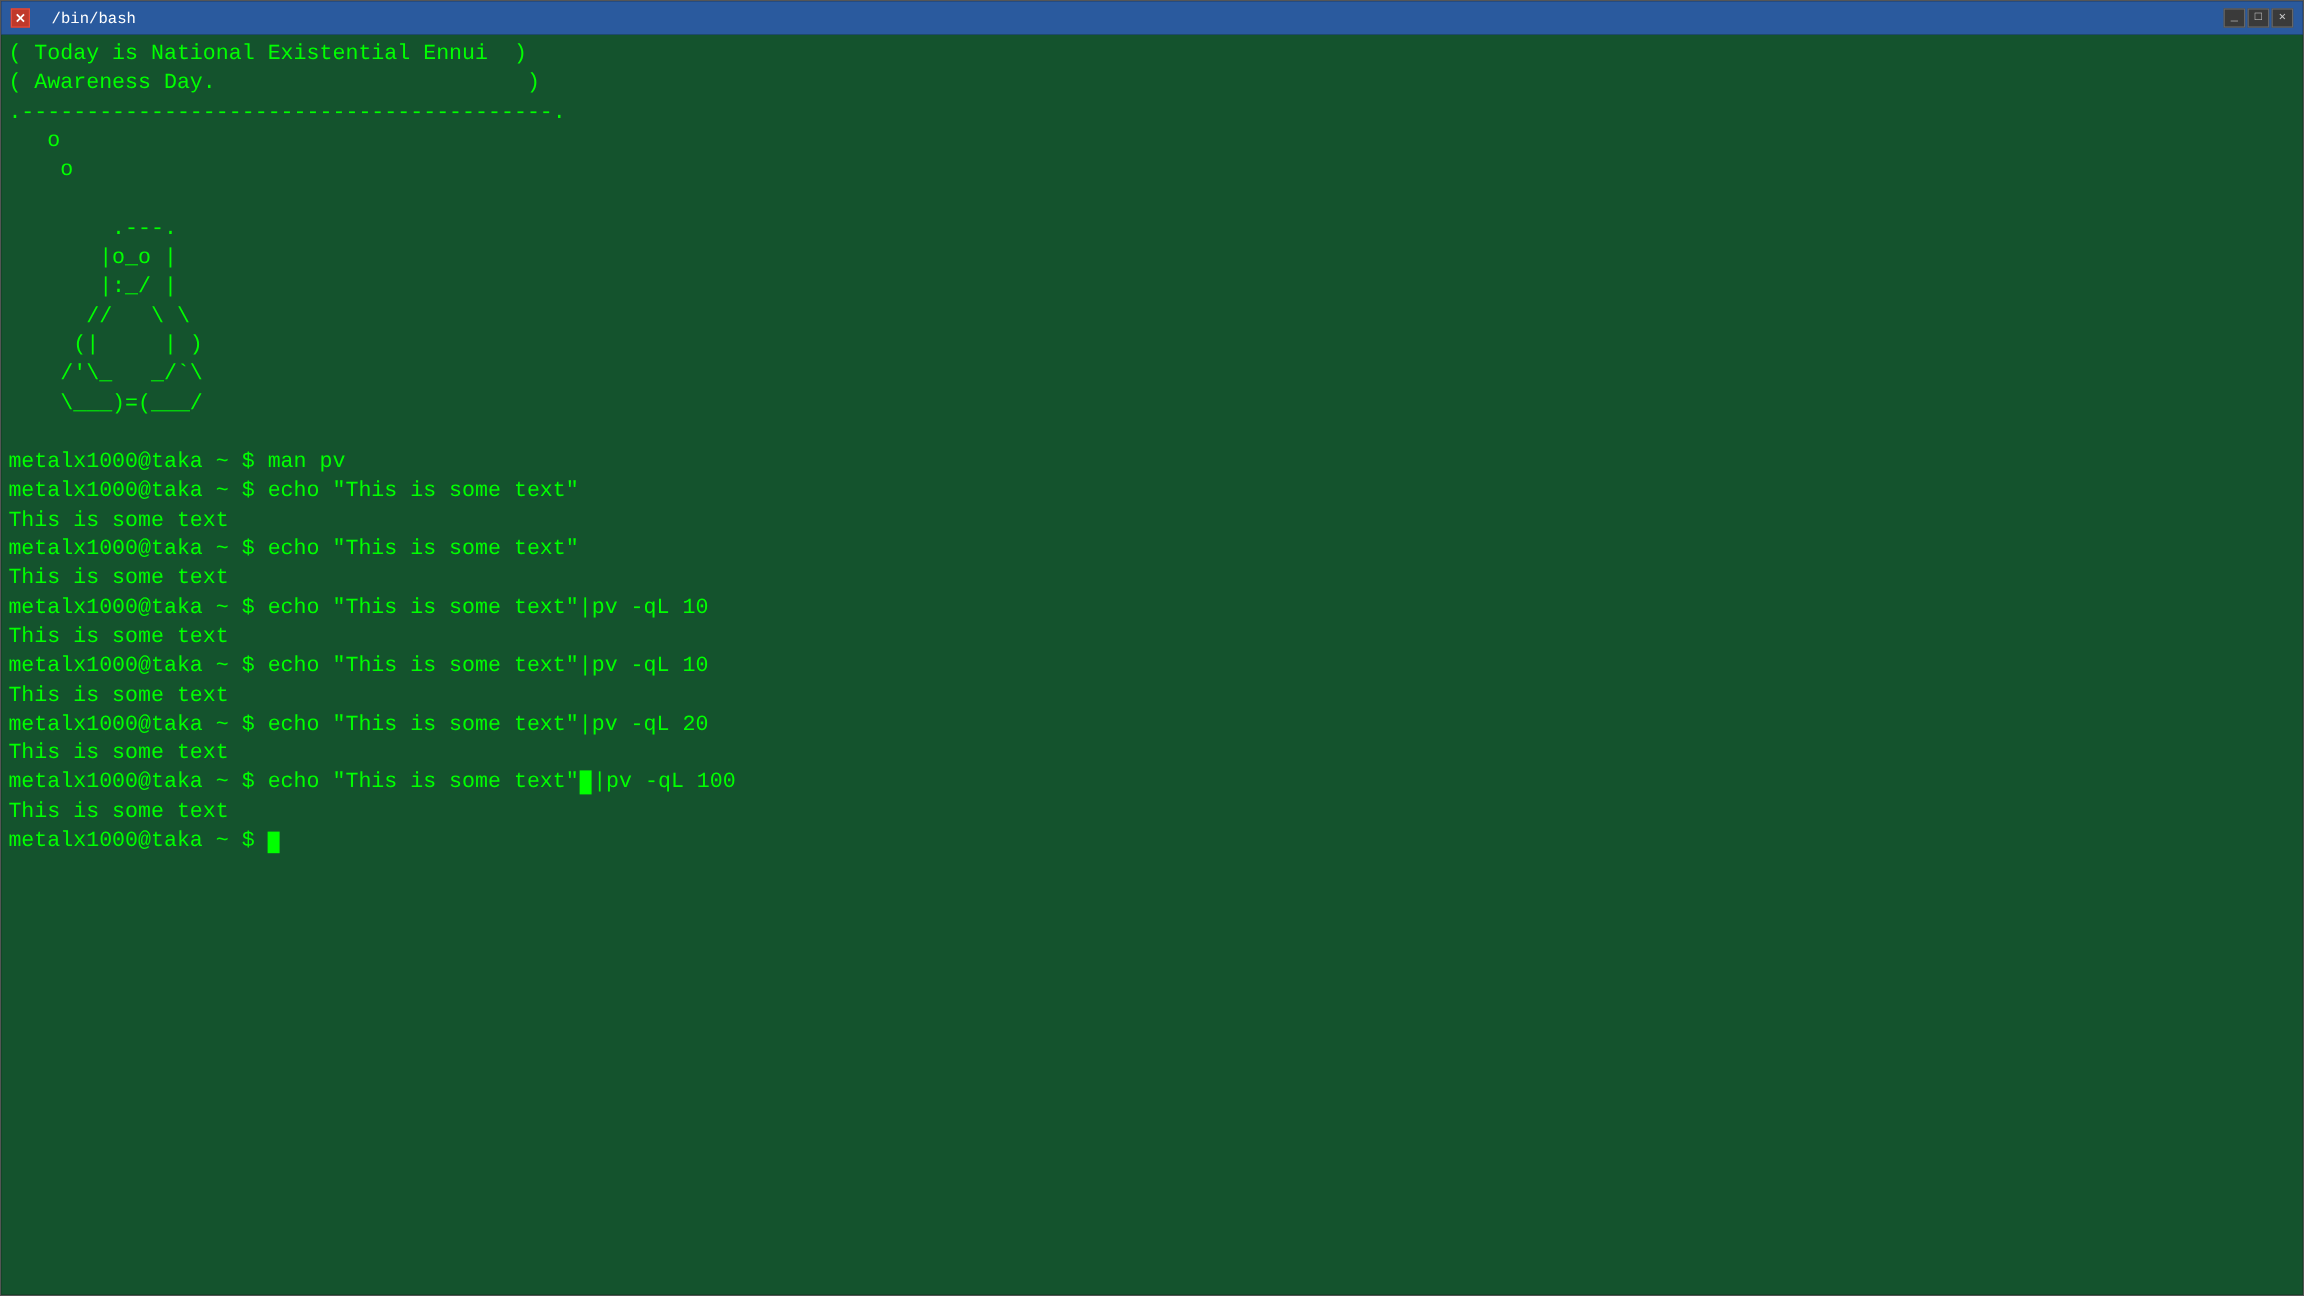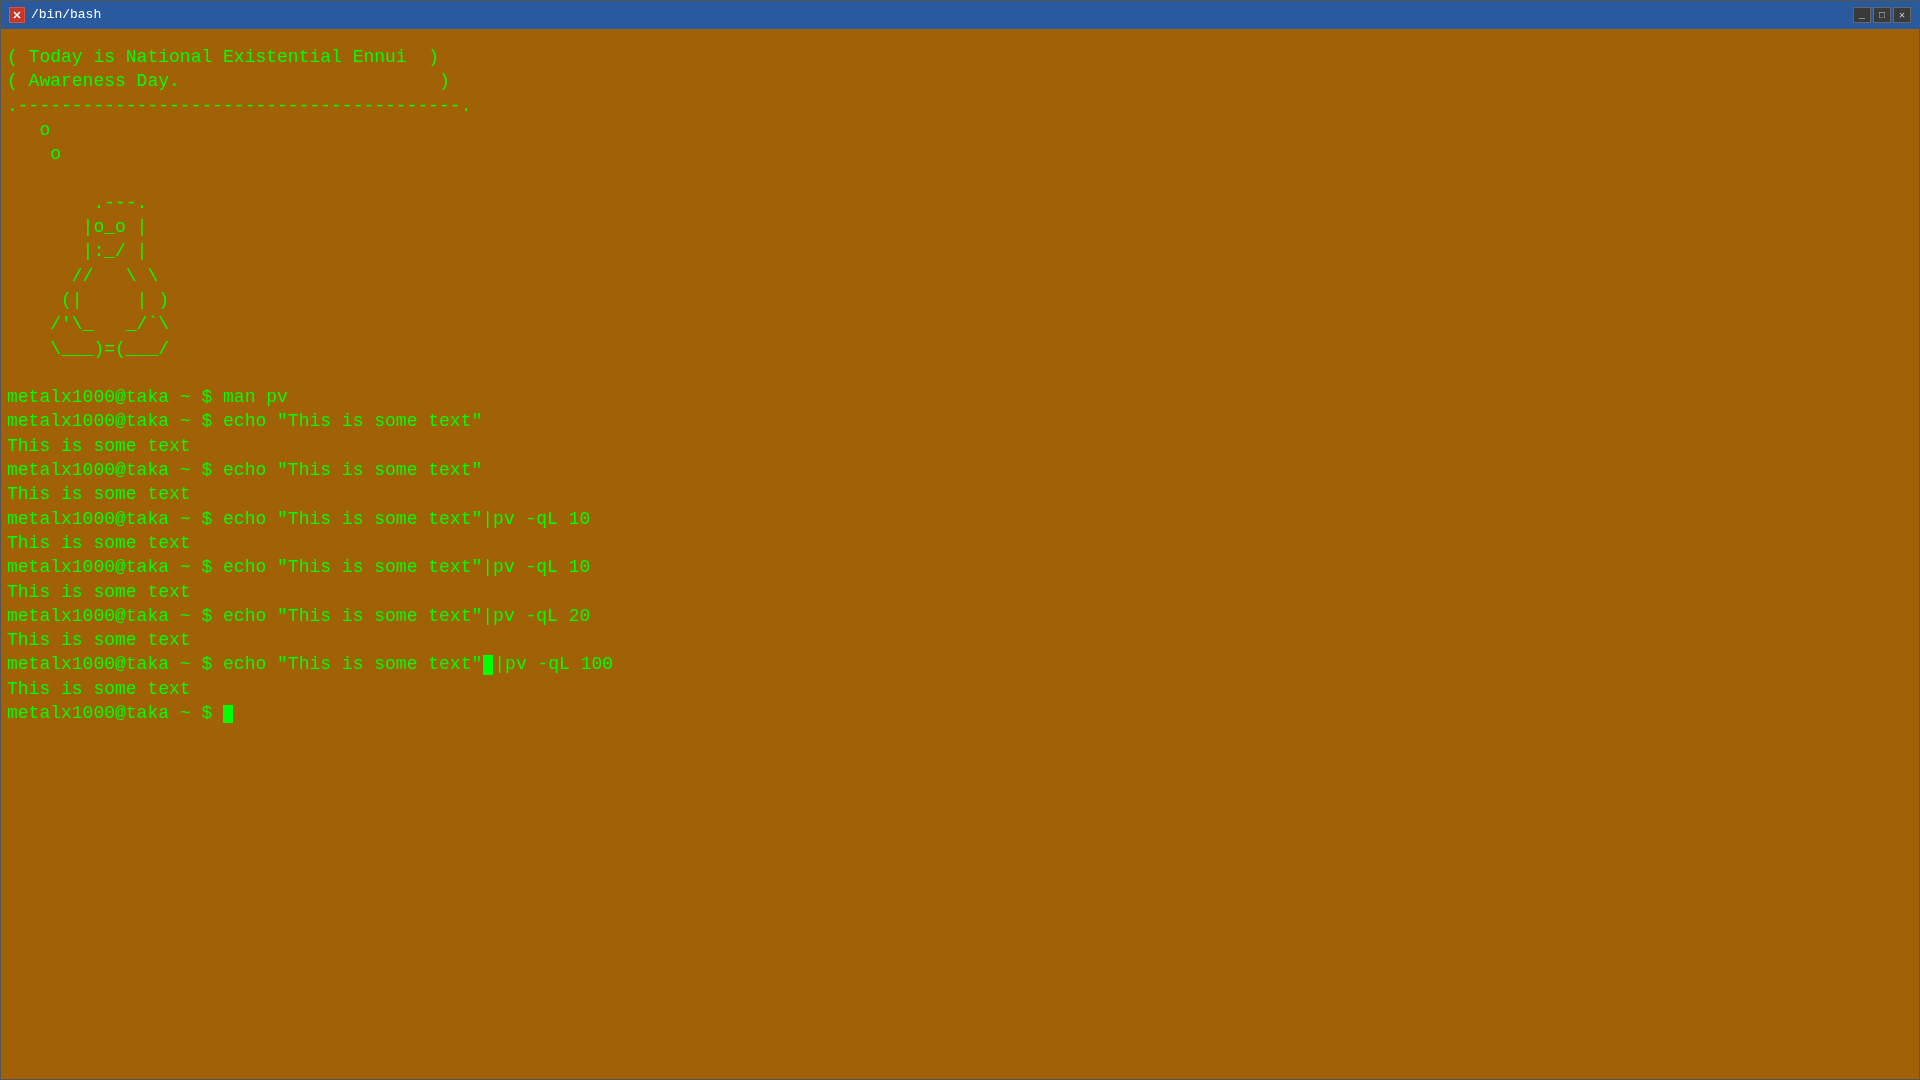--- a/index.html
+++ b/index.html
@@ -29,21 +29,22 @@
       height: 28px;
       display: flex;
       align-items: center;
       justify-content: space-between;
       padding: 0 8px;
       flex-shrink: 0;
     }
 
     .titlebar-left {
       display: flex;
-      gap: 6px;
+      align-items: center;
+      gap: 18px;
     }
 
     .titlebar-icon {
       width: 16px;
       height: 16px;
       background: #c0392b;
       border: 1px solid #e74c3c;
       display: flex;
       align-items: center;
       justify-content: center;
@@ -67,23 +68,23 @@
       border: 1px solid #666;
       color: #ccc;
       font-size: 10px;
       display: flex;
       align-items: center;
       justify-content: center;
       cursor: pointer;
     }
 
     .terminal-body {
-      background: #a16207;
+      background: #14532d;
       flex: 1;
-      padding: 16px 6px;
+      padding: 4px 6px;
       overflow: hidden;
       color: #00ff00;
       font-size: 18px;
       line-height: 1.35;
       font-family: 'Courier New', Courier, monospace;
       white-space: pre;
     }
 
     .cursor {
       display: inline-block;

